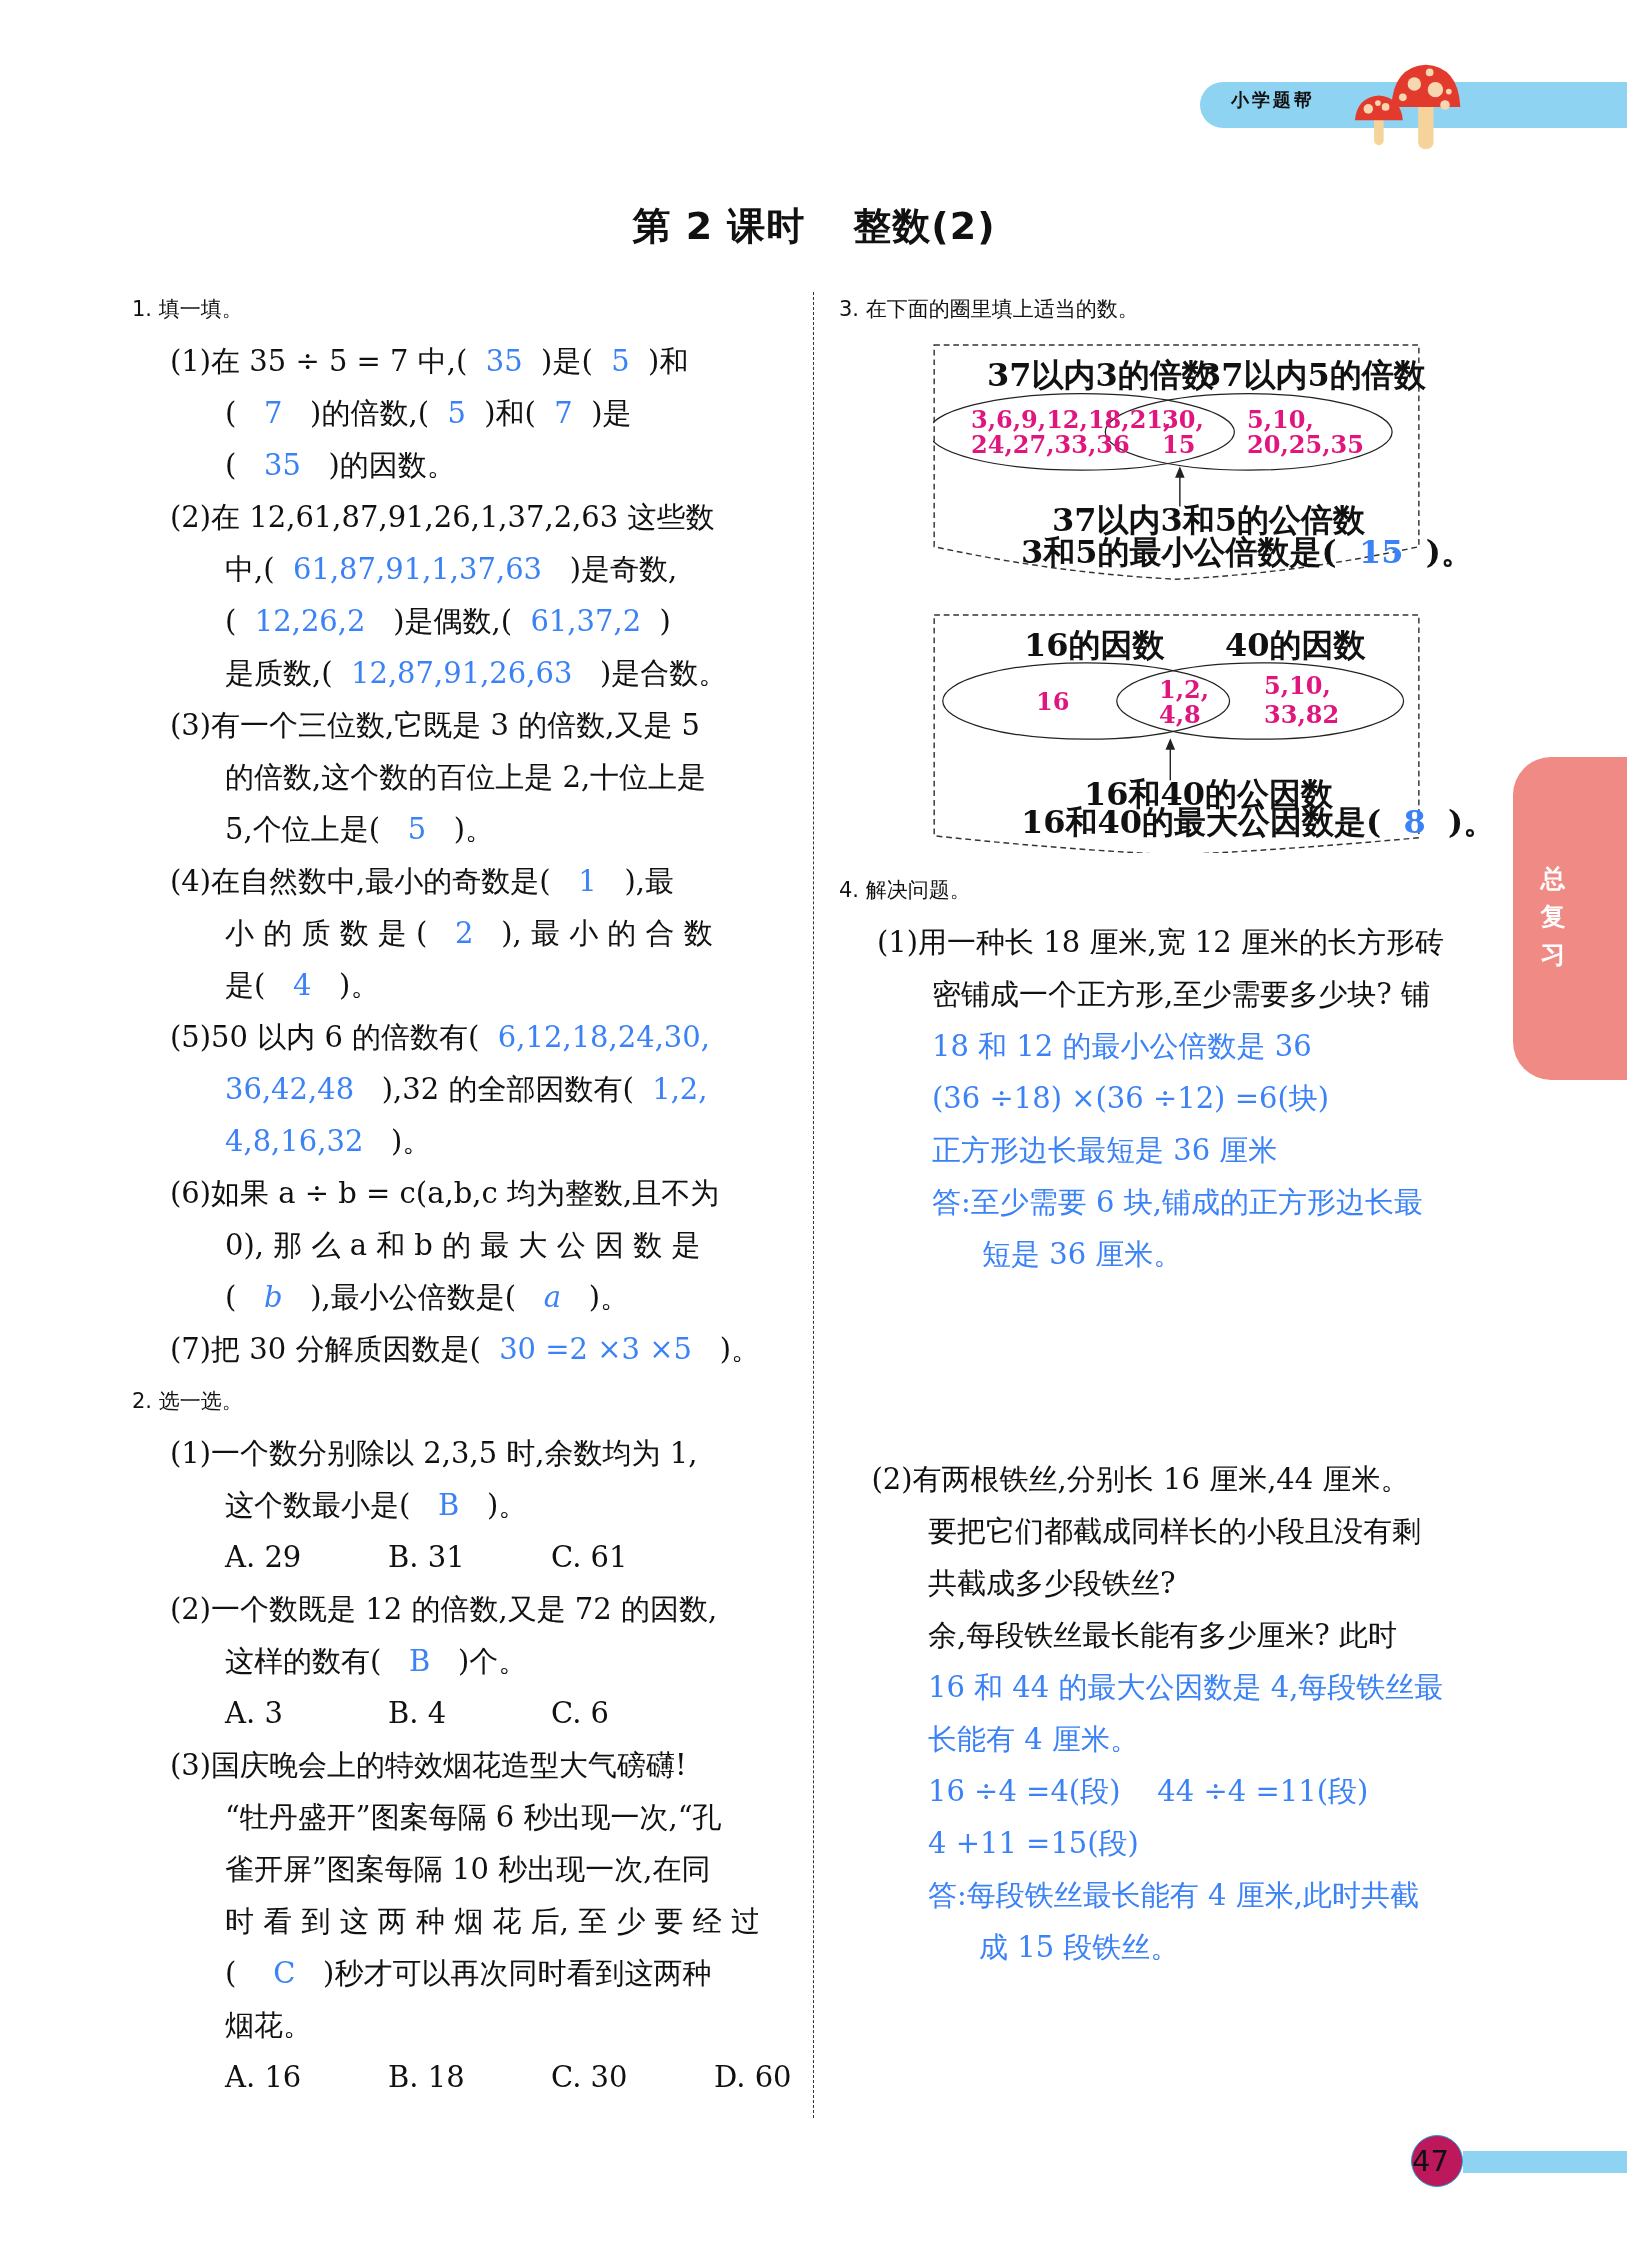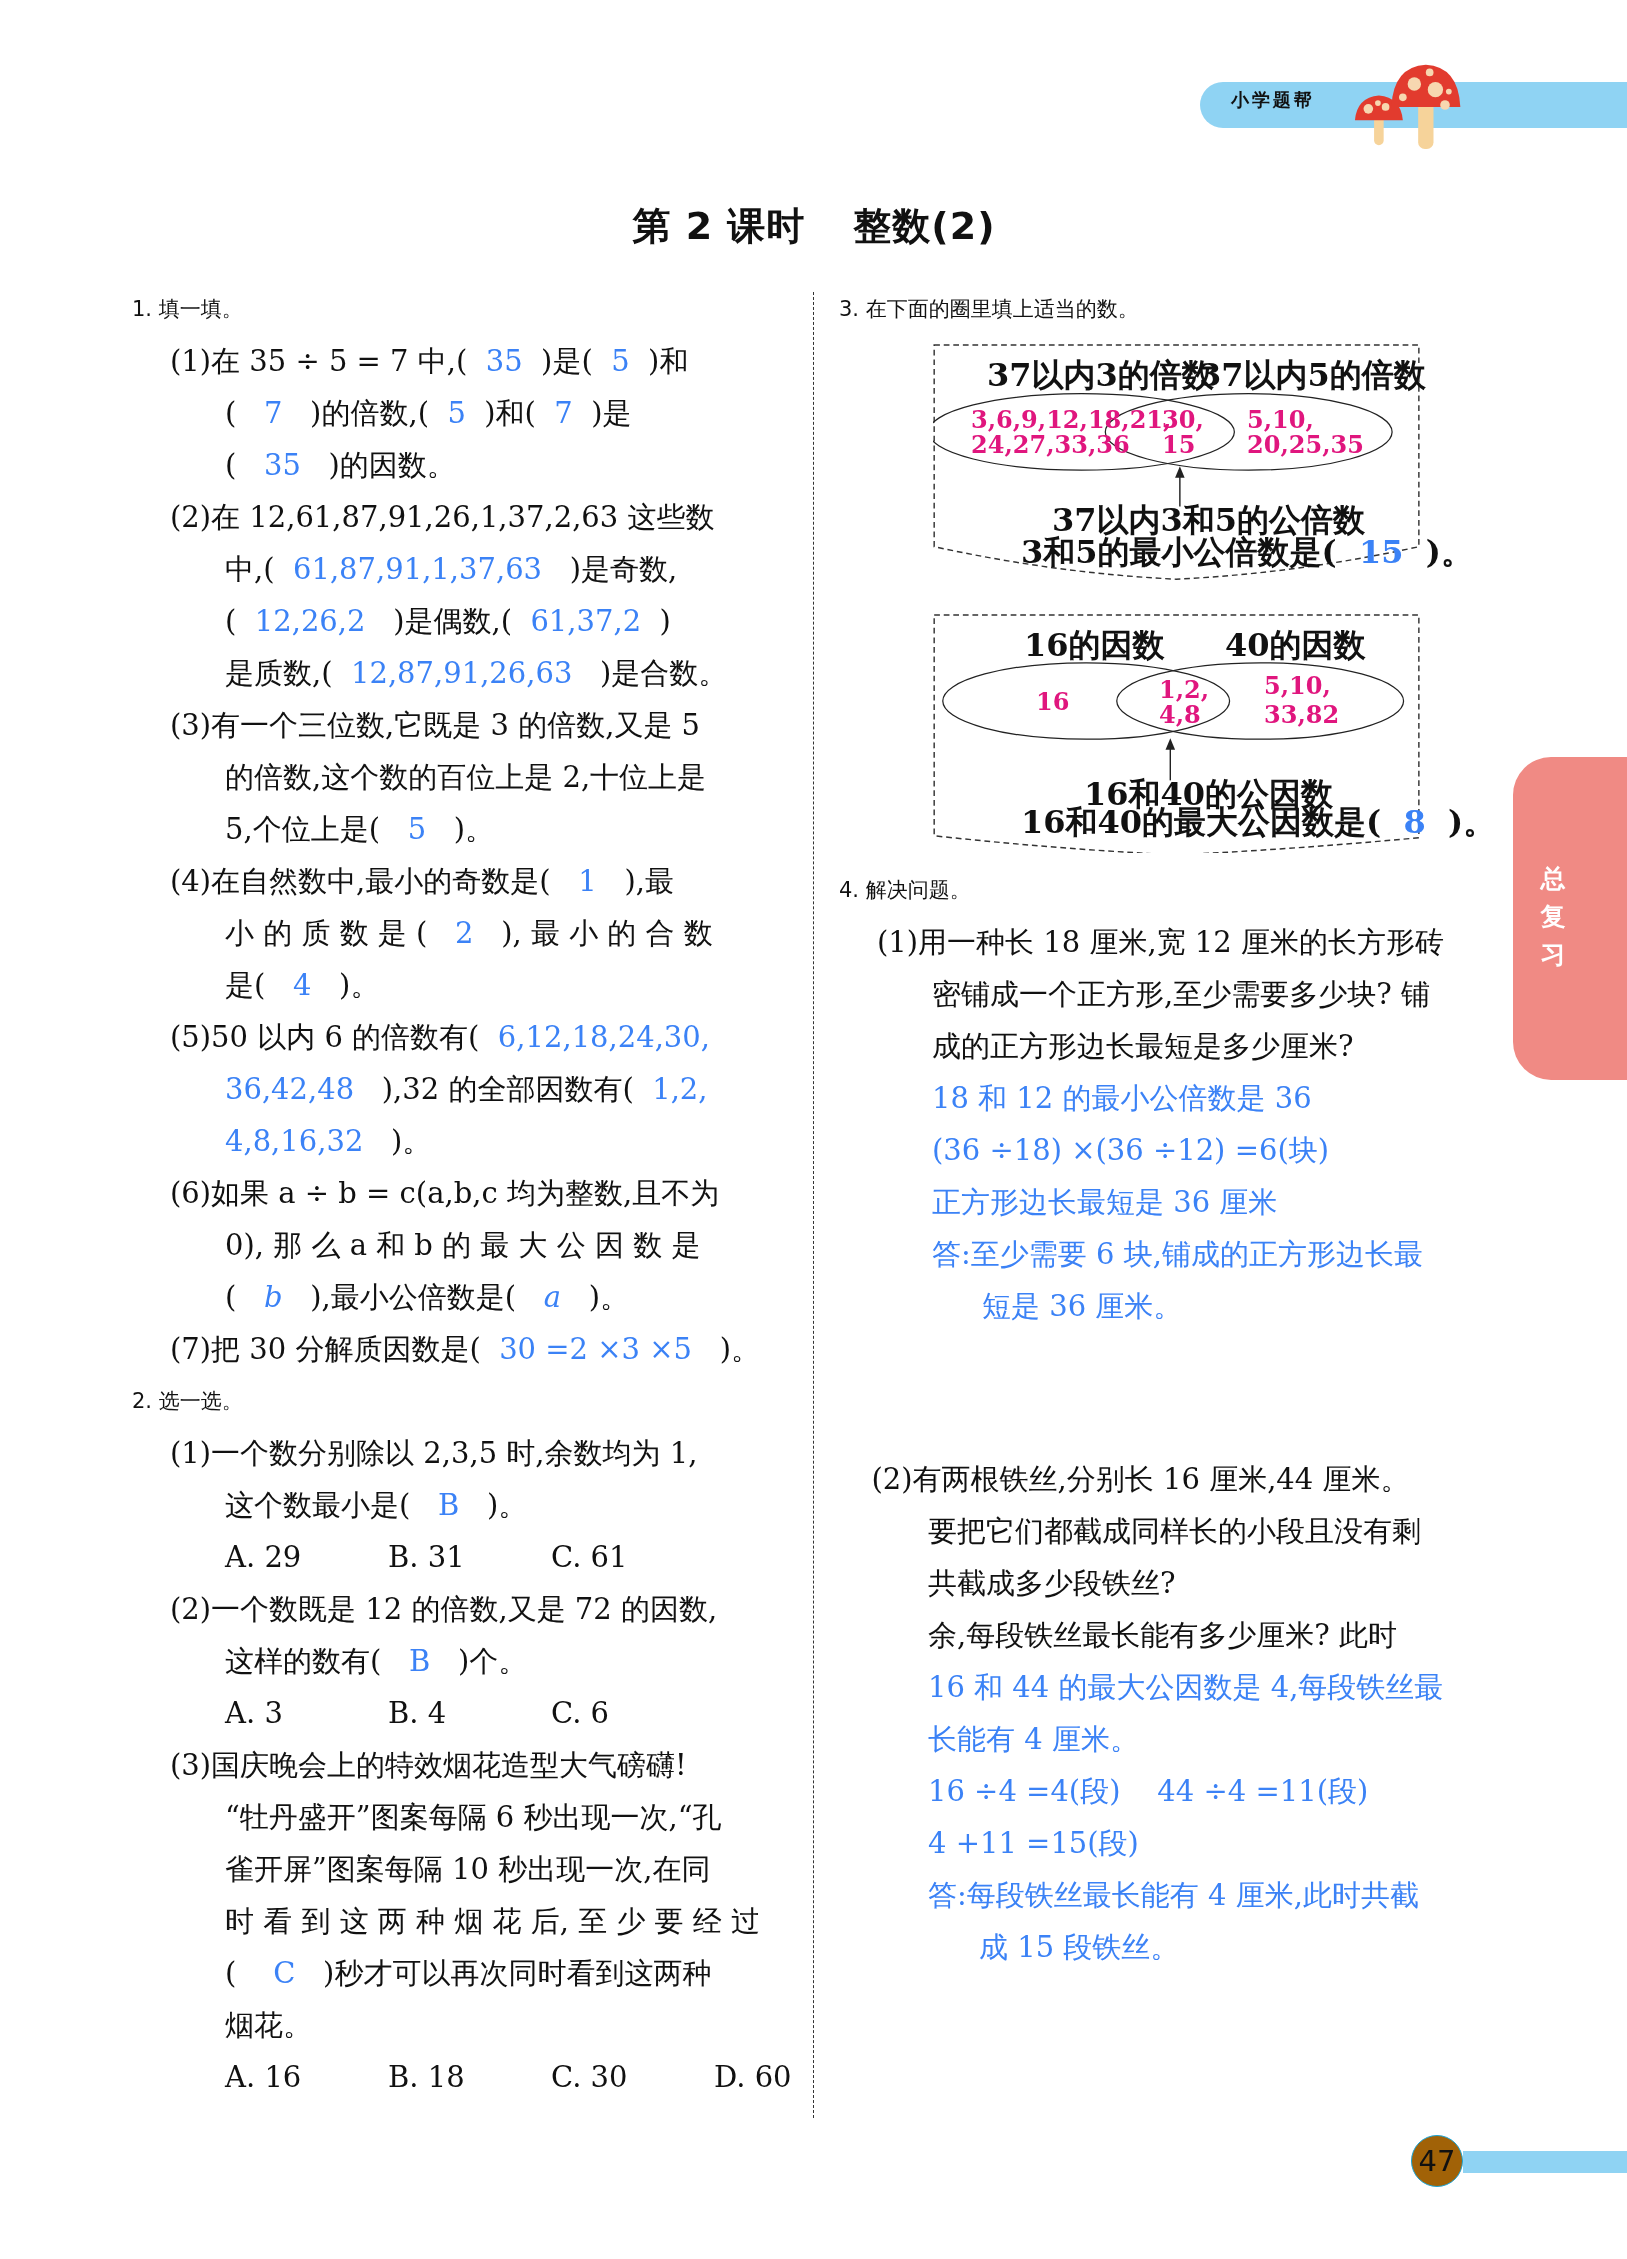--- a/index.html
+++ b/index.html
@@ -19,21 +19,21 @@
   .h { font-family:"DejaVu Sans","Liberation Sans",sans-serif; font-size:21px; }
   .ind1 { padding-left:38px; }
   .ind2 { padding-left:93px; }
   .divider { position:absolute; left:813px; top:292px; height:1826px; border-left:1.9px dashed #333; }
   .side-tab { position:absolute; left:1513px; top:757px; width:115px; height:323px;
               background:#f08a84; border-radius:38px 0 0 38px; }
   .side-tab .t { position:absolute; left:21px; top:103px; width:38px; color:#fff; font-weight:bold;
                  font-family:"DejaVu Sans","Liberation Sans",sans-serif; font-size:25px; line-height:38px; text-align:center; }
   .pg-bar { position:absolute; left:1463px; top:2151px; width:165px; height:22px; background:#8fd3f3; }
   .pg-circle { position:absolute; left:1411px; top:2135px; width:50px; height:50px; border:1.9px solid #1aa3d4;
-               border-radius:50%; background:#a16207; text-align:center; line-height:50px;
+               border-radius:50%; background:#be185d; text-align:left; line-height:50px;
                font-family:"DejaVu Sans","Liberation Sans",sans-serif; font-size:29px; }
   .venn { position:absolute; }
   .venn svg { position:absolute; left:0; top:0; }
   .vlabel { position:absolute; font-weight:bold; font-size:32px; white-space:nowrap; }
   .vnum { position:absolute; font-weight:bold; font-size:24px; line-height:25px; white-space:nowrap; color:#e0167e; }
   .opts span { display:inline-block; width:163px; }
 </style>
 </head>
 <body>
 
@@ -161,21 +161,20 @@
       <div>33,82</div>
     </div>
   <div class="vlabel" style="left:151px;top:159px">16和40的公因数</div>
   <div class="vlabel" style="left:88px;top:187px"><span>16和40的最大公因数是(</span>&nbsp;&nbsp;<span class="ans">8</span>&nbsp;&nbsp;<span>)。</span></div>
 </div>
 
 <div class="col" style="left:839px;top:864px;width:650px;">
   <div class="line h">4. 解决问题。</div>
   <div class="line ind1">(1)用一种长 18 厘米,宽 12 厘米的长方形砖</div>
   <div class="line ind2">密铺成一个正方形,至少需要多少块? 铺</div>
-  <div class="line ind2">成的正方形边长最短是多少厘米?</div>
   <div class="line ind2 ans">18 和 12 的最小公倍数是 36</div>
   <div class="line ind2 ans">(36 ÷18) ×(36 ÷12) =6(块)</div>
   <div class="line ind2 ans">正方形边长最短是 36 厘米</div>
   <div class="line ind2 ans">答:至少需要 6 块,铺成的正方形边长最</div>
   <div class="line ans" style="padding-left:143px">短是 36 厘米。</div>
 </div>
 
 <div class="col" style="left:839px;top:1453px;width:650px;">
   <div class="line" style="padding-left:32.5px">(2)有两根铁丝,分别长 16 厘米,44 厘米。</div>
   <div class="line" style="padding-left:89px">要把它们都截成同样长的小段且没有剩</div>

